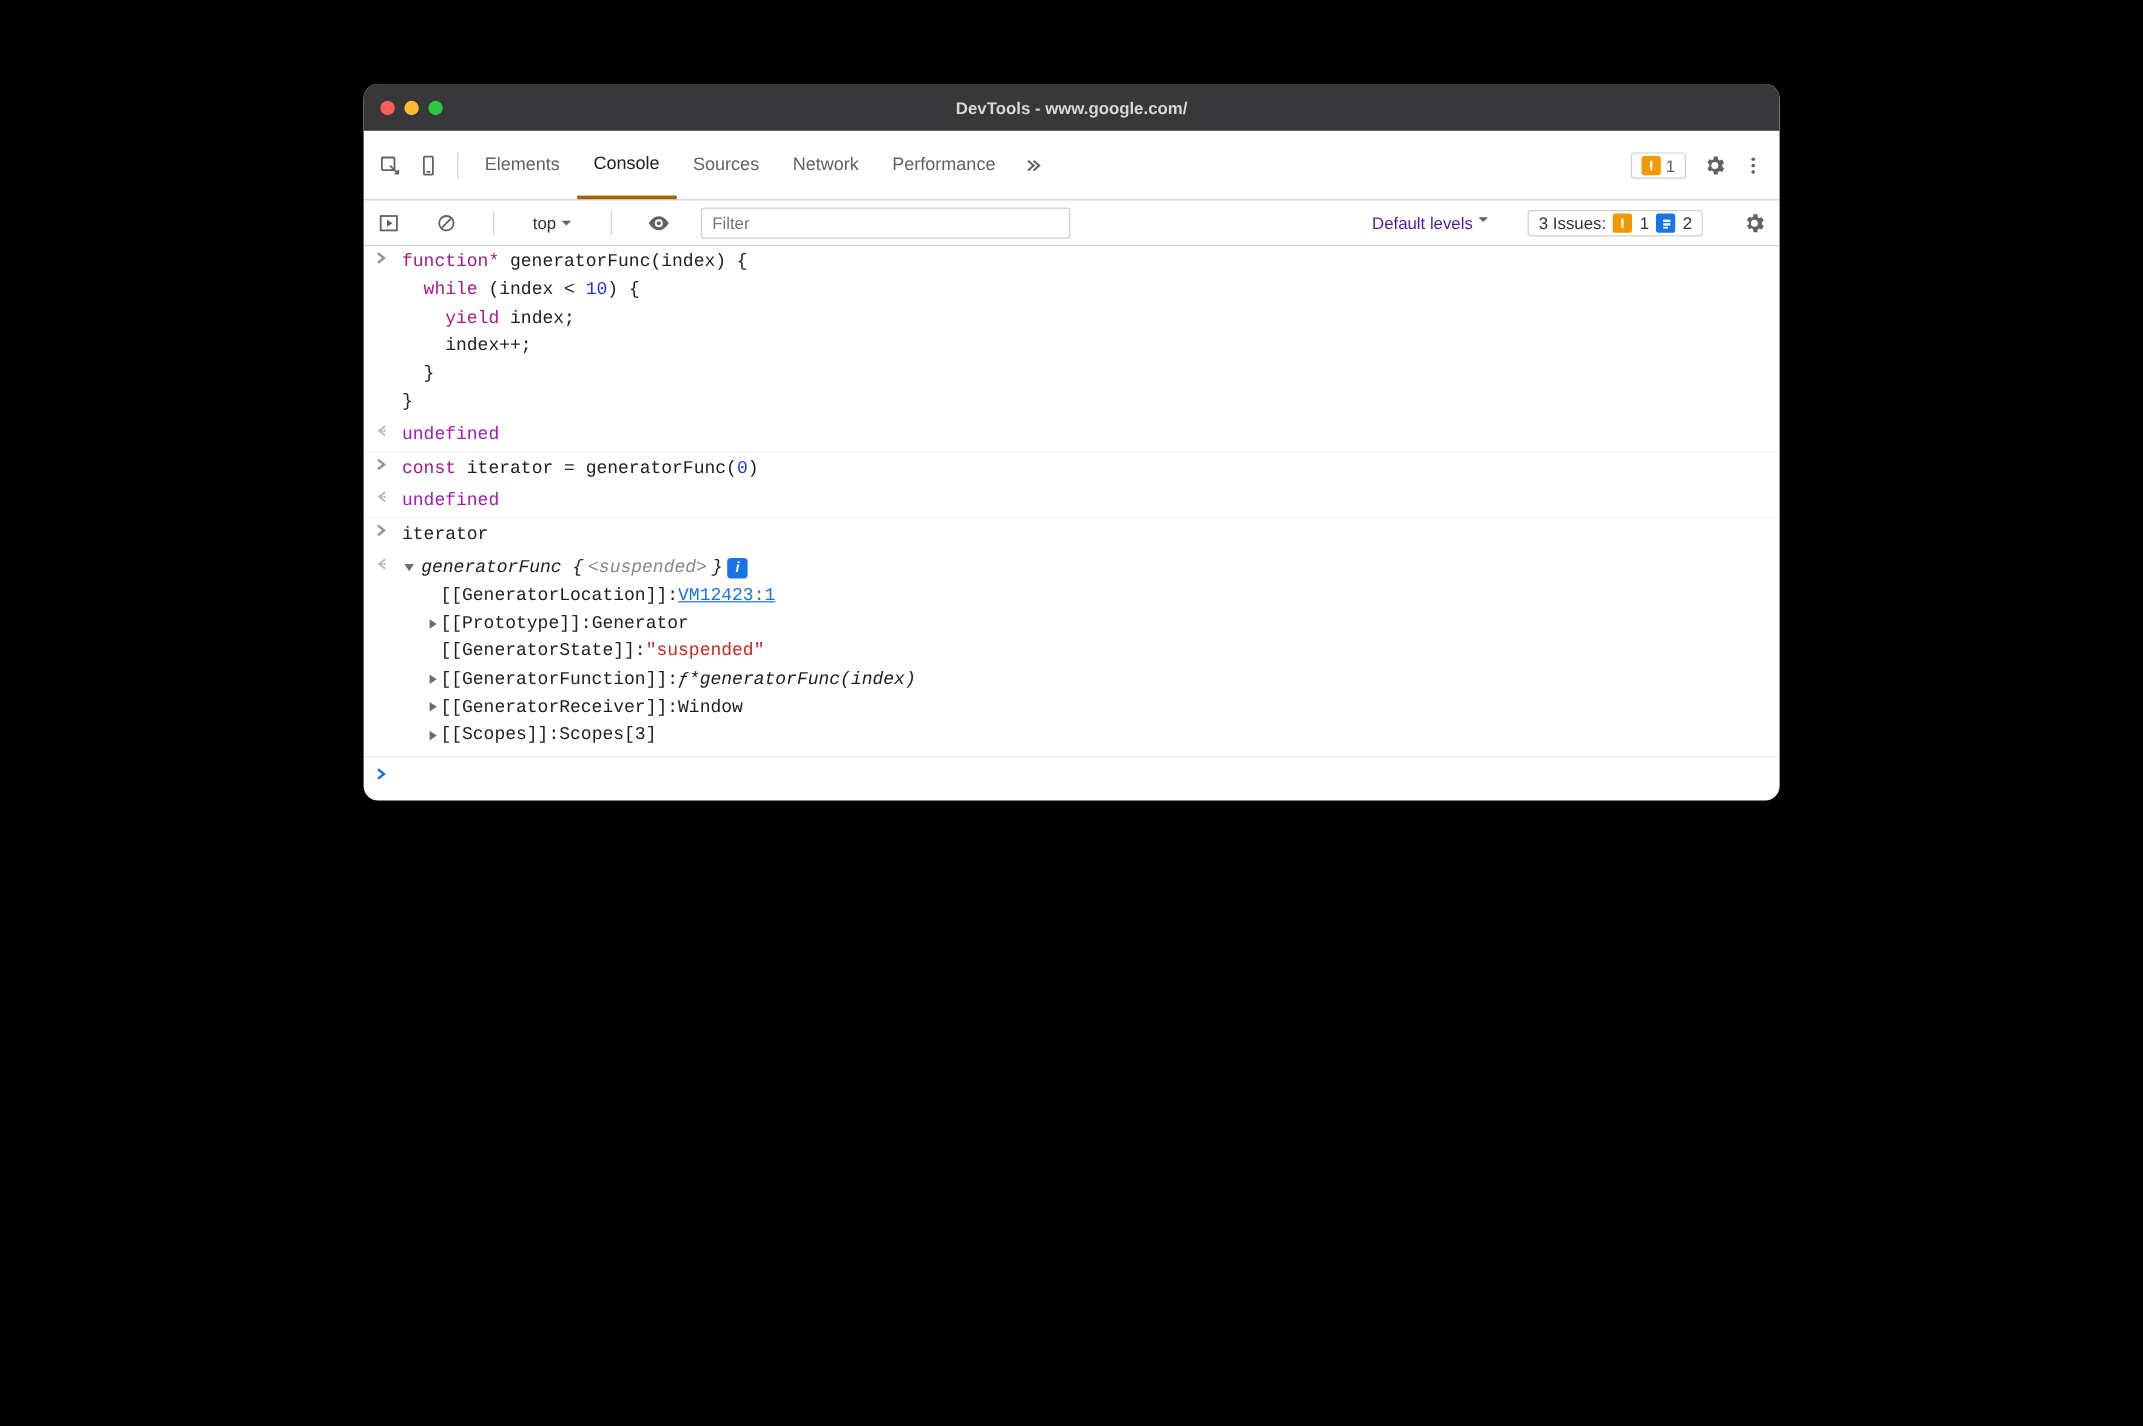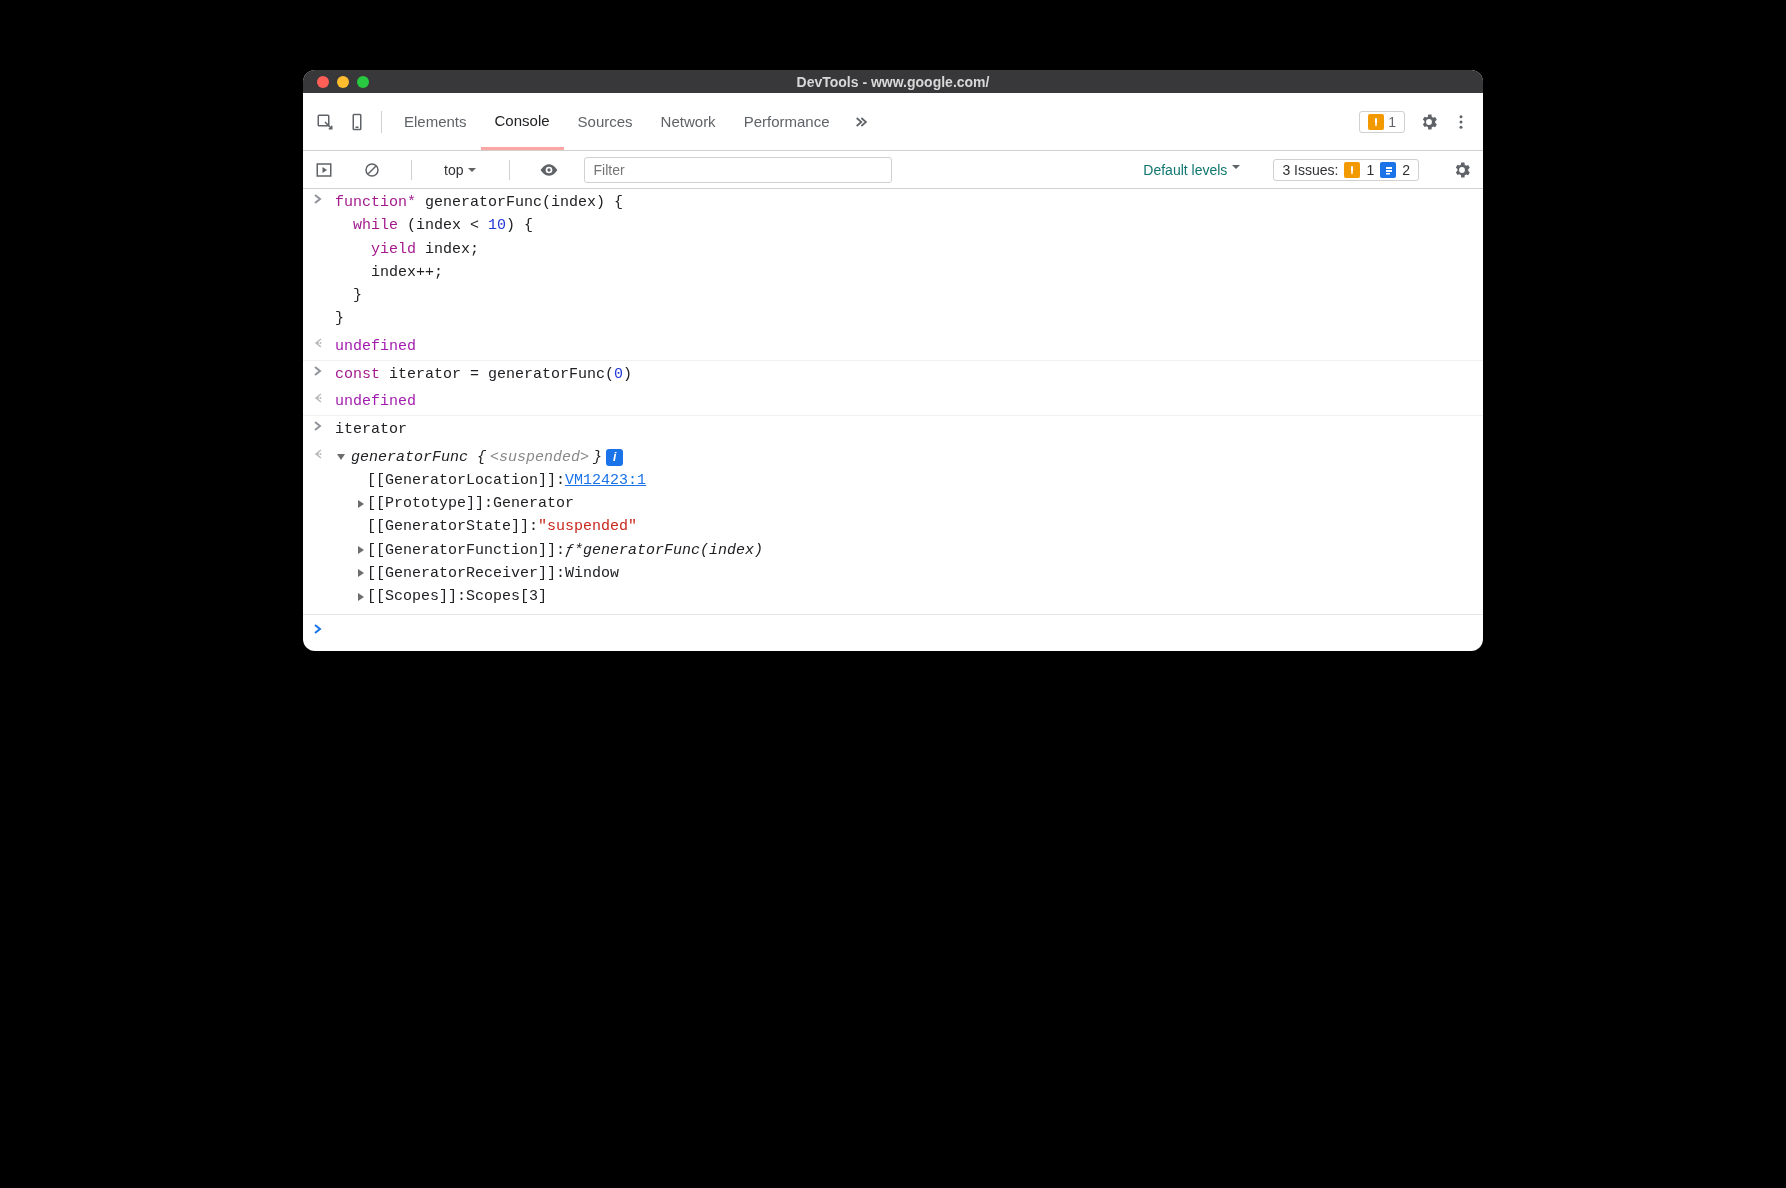--- a/index.html
+++ b/index.html
@@ -15,21 +15,21 @@
   }
   .window {
     width: 1180px;
     background: #fff;
     border-radius: 12px;
     overflow: hidden;
     box-shadow: 0 20px 60px rgba(0,0,0,0.5);
   }
   .titlebar {
     background: #38383a;
-    height: 23px;
+    height: 39px;
     display: flex;
     align-items: center;
     position: relative;
     padding: 0 14px;
   }
   .traffic { display: flex; gap: 8px; }
   .dot { width: 12px; height: 12px; border-radius: 50%; }
   .dot.red { background: #ff5f57; }
   .dot.yellow { background: #febc2e; }
   .dot.green { background: #28c840; }
@@ -44,21 +44,21 @@
     font-size: 15px; color: #5f6367;
   }
   .tabbar .iconbtn {
     width: 32px; height: 32px; display: flex; align-items: center; justify-content: center;
     color: #5f6367; cursor: pointer;
   }
   .tabbar .divider { width: 1px; height: 22px; background: #d0d0d0; margin: 0 8px; }
   .tab {
     padding: 0 14px; height: 100%; display: flex; align-items: center; cursor: pointer;
   }
-  .tab.active { color: #202124; border-bottom: 3px solid #fca5a5; font-weight: 500; padding-top: 0; }
+  .tab.active { color: #202124; border-bottom: 3px solid #a16207; font-weight: 500; padding-top: 0; }
   .spacer { flex: 1; }
   .issues-pill {
     display: flex; align-items: center; gap: 4px;
     border: 1px solid #d0d0d0; border-radius: 3px; padding: 2px 8px;
     font-size: 14px;
   }
   .warn-badge {
     background: #f29900; width: 16px; height: 16px; border-radius: 2px;
     display: inline-flex; align-items: center; justify-content: center;
     color: #fff;
@@ -74,21 +74,21 @@
     border-bottom: 1px solid #d0d0d0; padding: 0 8px; gap: 22px;
     font-size: 14px; color: #5f6367;
   }
   .toolbar .iconbtn { width: 26px; height:26px; display:flex; align-items:center; justify-content:center; cursor:pointer;}
   .toolbar .vdiv { width:1px; height:20px; background:#d0d0d0; margin: 0 4px; }
   .context-select { display:flex; align-items:center; gap:4px; cursor:pointer; padding: 0 6px; color:#303134;}
   .filter-input {
     border: 1px solid #d0d0d0; border-radius: 3px; height: 26px;
     padding: 0 8px; font-size: 14px; width: 308px; color:#303134;
   }
-  .levels { display:flex; align-items:flex-start; gap:4px; cursor:pointer; padding: 0 10px; color:#0f766e;}
+  .levels { display:flex; align-items:flex-start; gap:4px; cursor:pointer; padding: 0 10px; color:#4c1d95;}
   .issues-box {
     display:flex; align-items:center; gap:6px; border:1px solid #d0d0d0; border-radius:3px;
     padding: 2px 8px; color:#303134; font-size:14px; cursor:pointer;
   }
 
   .console-body {
     font-family: Menlo, Monaco, "Courier New", monospace;
     font-size: 15px; line-height: 1.55;
     color: #202124;
   }

